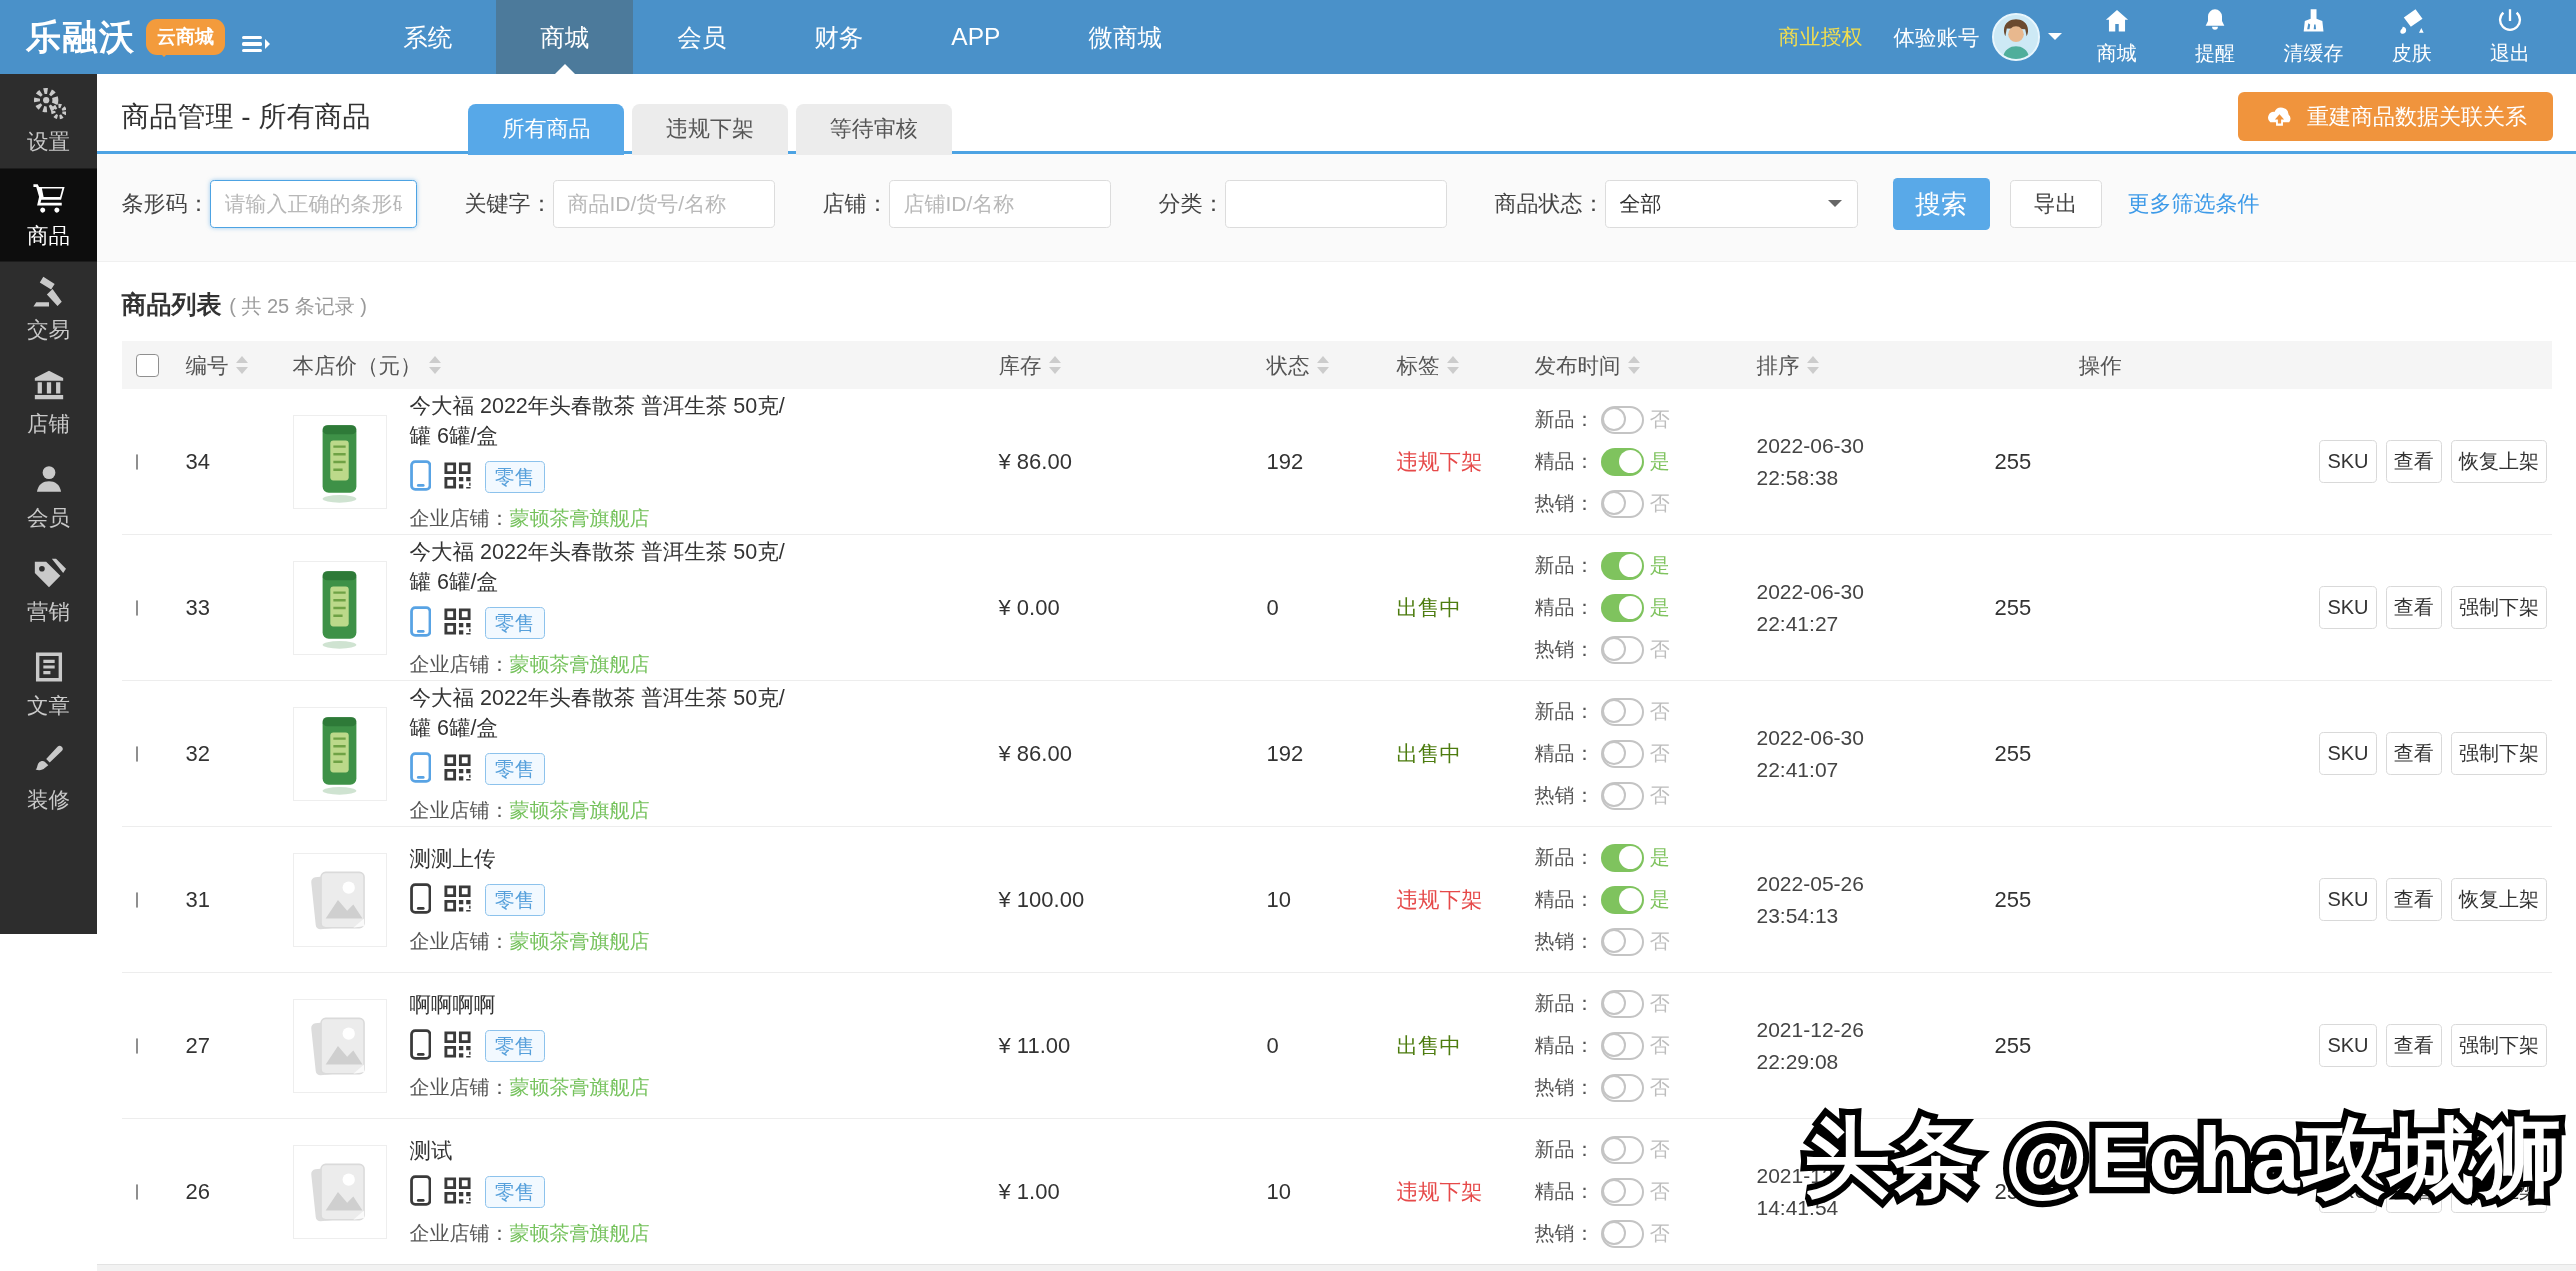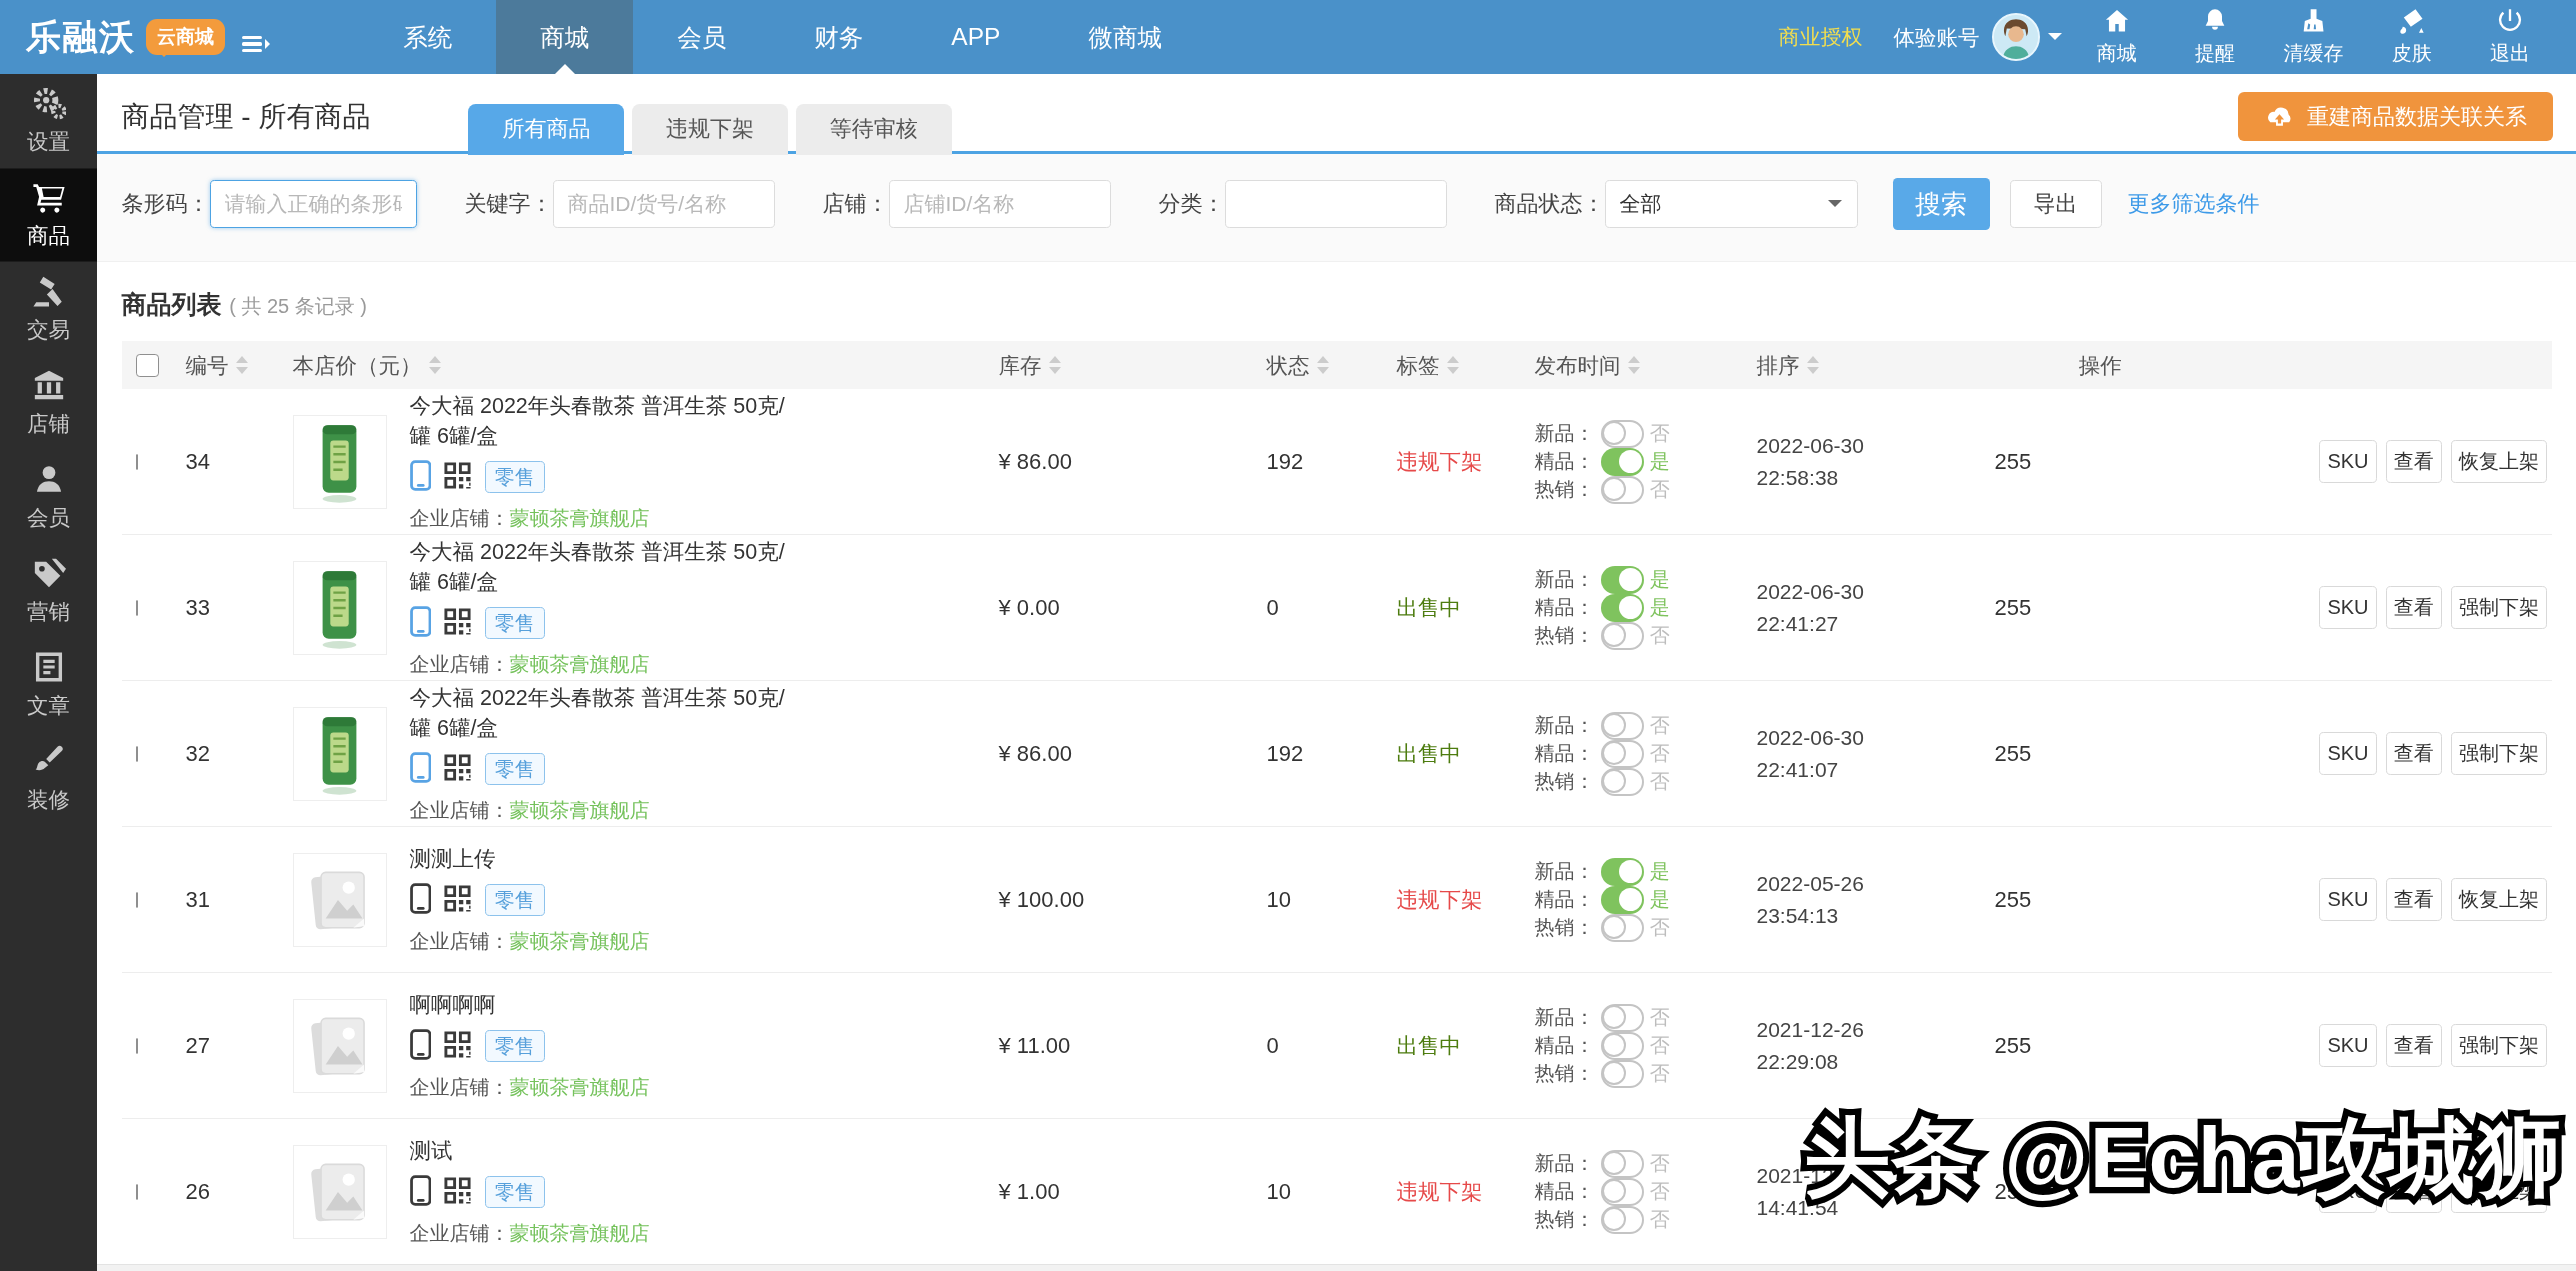--- a/index.html
+++ b/index.html
@@ -30,21 +30,21 @@
   .account-name { color:#fff; font-size:21.5px; margin-right:12.3px; }
   .avatar { width:48px; height:48px; border-radius:50%; background:#cde9f5; border:2.3px solid #e8f6fd;
     overflow:hidden; flex:none; }
   .caret-down { margin-left:7.7px; border:7px solid transparent; border-top-color:#fff; margin-top:6.1px; }
   .nav-action { display:flex; flex-direction:column; align-items:center; justify-content:center;
     width:86px; margin-left:12.3px; color:#fff; cursor:pointer; }
   .nav-action svg { width:28px; height:28px; }
   .nav-action .lbl { font-size:20px; margin-top:4.6px; white-space:nowrap; }
 
   
-  .sidebar { position:absolute; left:0; top:74px; width:97px; height:1198px; background:#2d2d2d; z-index:20; }
+  .sidebar { position:absolute; left:0; top:74px; width:97px; height:860px; background:#2d2d2d; z-index:20; }
   .side-item { height:94px; display:flex; flex-direction:column; align-items:center; justify-content:center;
     color:#c9c9c9; cursor:pointer; }
   .side-item svg { width:34px; height:34px; }
   .side-item .lbl { font-size:21.5px; margin-top:6.1px; }
   .side-item.active { background:#0d0d0d; color:#fff; border-top:0.8px solid #1c1c1c; border-bottom:0.8px solid #1c1c1c; }
 
   
   .page-header { position:absolute; left:97px; top:82px; width:2479px; height:72px; background:#fff;
     border-bottom:3.8px solid #4da3e3; display:flex; align-items:center; z-index:10; }
   .page-title { font-size:28px; color:#333; margin-left:24.5px; }
@@ -107,21 +107,21 @@
   .phone-icon svg { width:21.5px; height:31px; }
   .qr-icon svg { width:29px; height:29px; }
   .retail-badge { font-size:20px; color:#57a0db; border:1.5px solid #8cc2ec; background:#f2f9ff;
     border-radius:4.6px; padding:1.5px 9.2px; }
   .store-line { margin-top:10.7px; font-size:20px; color:#555; white-space:nowrap; }
   .store-link { color:#75c25c; text-decoration:none; cursor:pointer; }
   .cell-price,.cell-stock { font-size:22px; color:#333; }
   .cell-status { font-size:21.5px; }
   .cell-status.red { color:#e64949; }
   .cell-status.green { color:#4d7c0f;font-family:Liberation Mono, monospace; }
-  .tags-cell { display:flex; flex-direction:column; gap:0; }
+  .tags-cell { display:flex; flex-direction:column; gap:14px; }
   .tag-row { display:flex; align-items:center; font-size:20px; color:#555; }
   .toggle { position:relative; width:43px; height:28px; border-radius:14px; margin:0 6.1px; flex:none; }
   .toggle.off { background:#fff; border:2.3px solid #c4c4c4; }
   .toggle.off .knob { position:absolute; left:-0.8px; top:-0.8px; width:24.5px; height:24.5px; border-radius:50%;
     background:#fff; border:2.3px solid #c4c4c4; }
   .toggle.on { background:#7fc35e; }
   .toggle.on .knob { position:absolute; right:1.5px; top:2.3px; width:23px; height:23px; border-radius:50%; background:#fff; }
   .tag-state.no { color:#bdbdbd; }
   .tag-state.yes { color:#7fc35e; }
   .cell-date { font-size:21px; color:#444; line-height:32px; }

